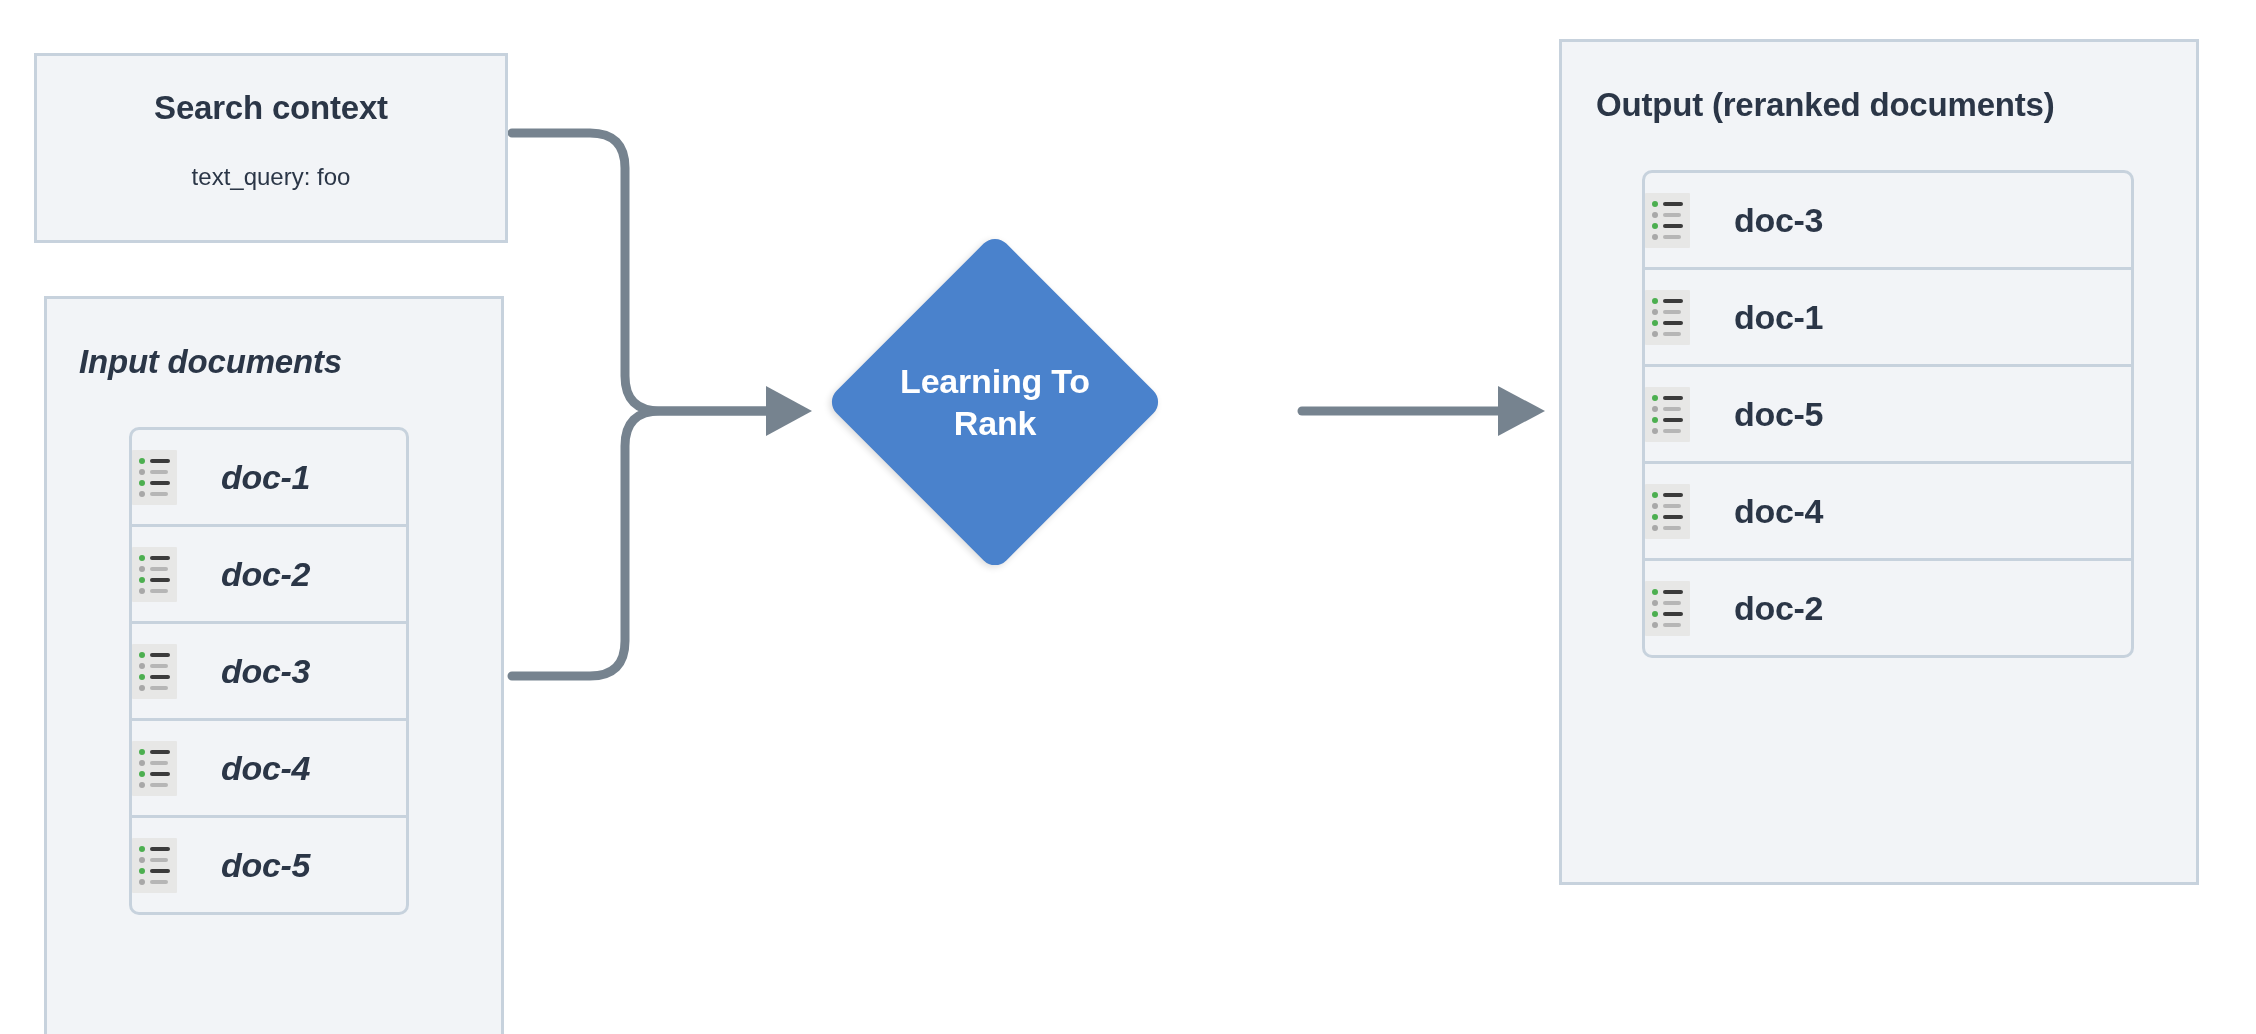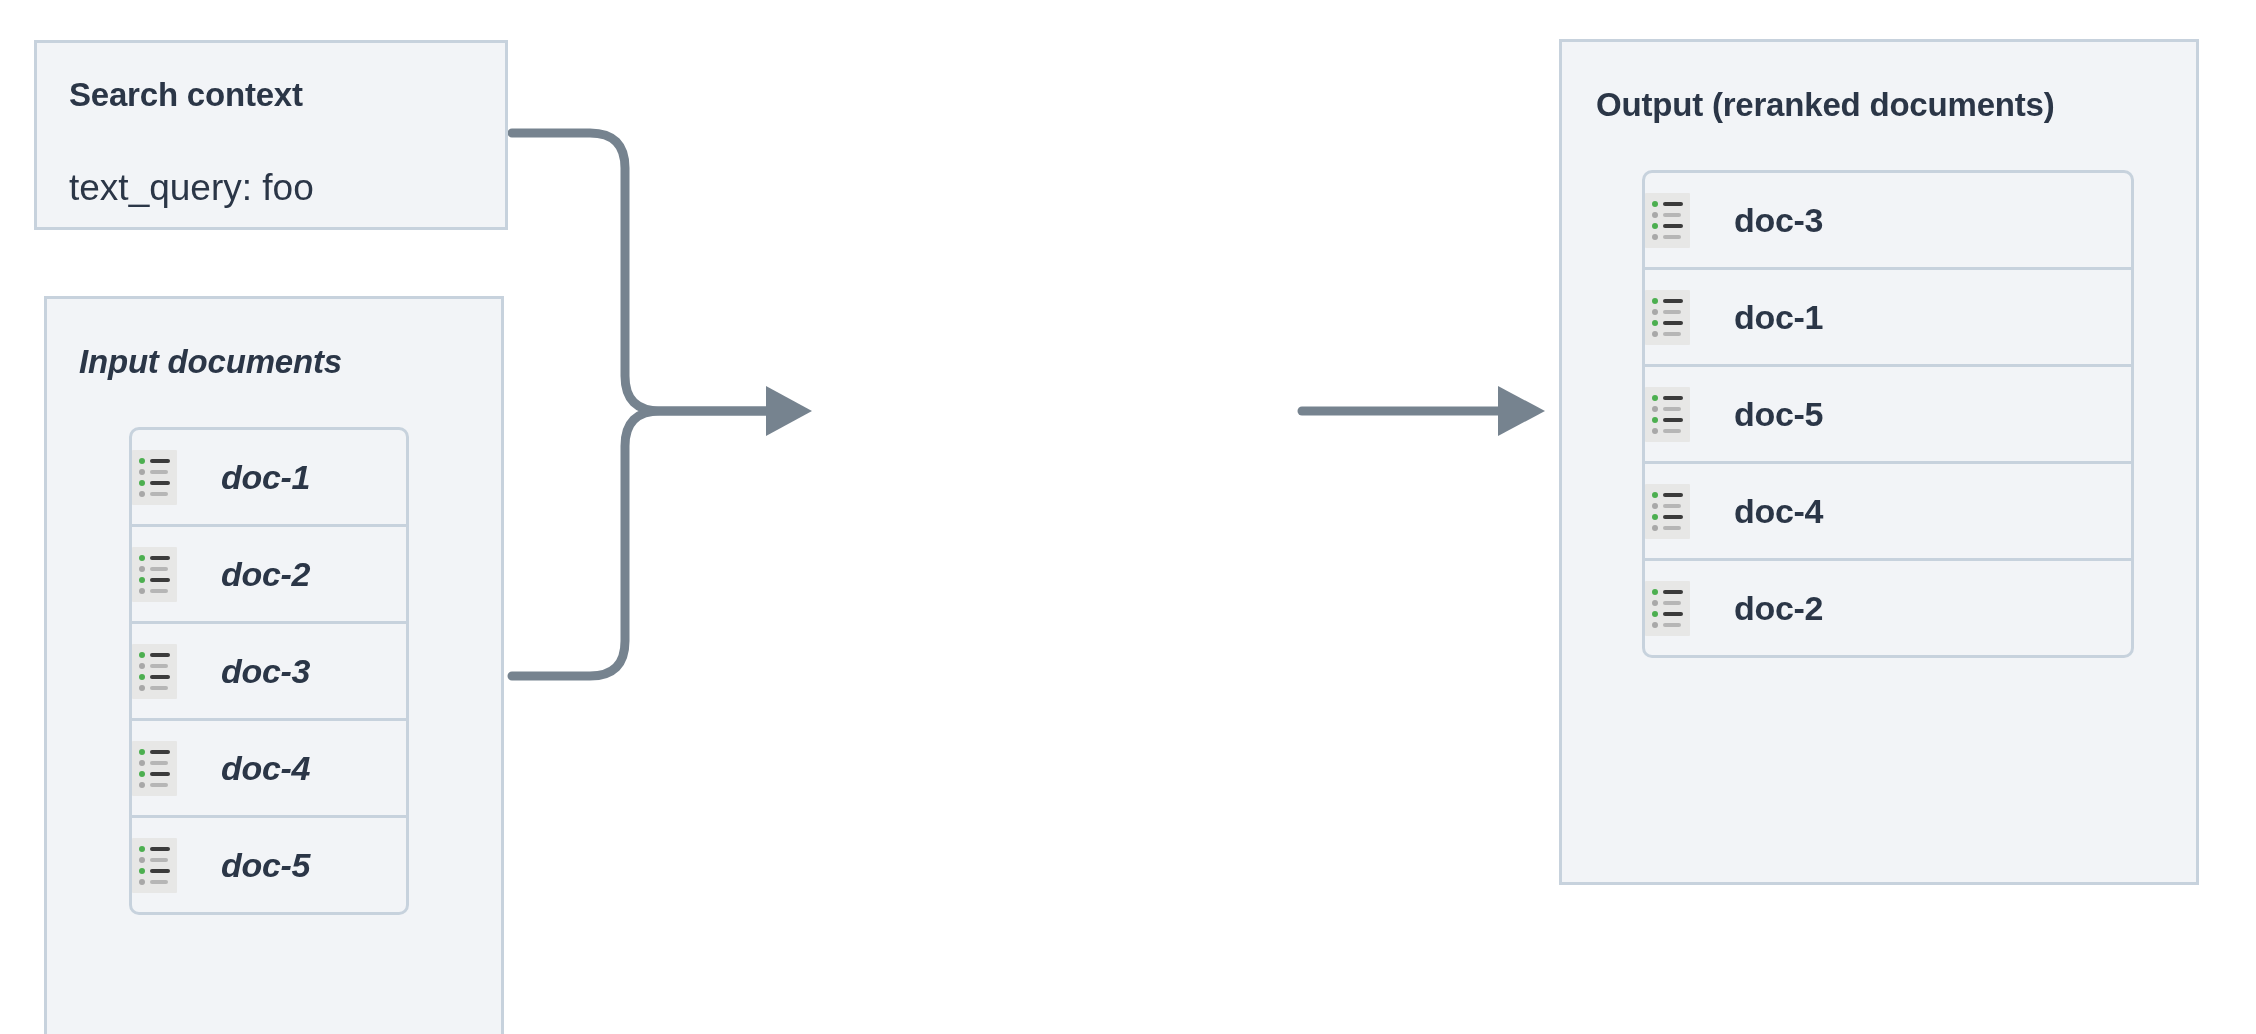--- a/index.html
+++ b/index.html
@@ -31,33 +31,34 @@
 
   .panel-title {
     font-weight: bold;
     color: #2b3647;
     letter-spacing: -0.2px;
   }
 
   
   #search-context {
     left: 34px;
-    top: 40px;
+    top: 53px;
     width: 474px;
     height: 190px;
     padding: 28px 32px;
+    text-align: center;
   }
   #search-context .panel-title {
     font-size: 33px;
     line-height: 1.1;
     margin: 6px 0 0 0;
   }
   #search-context .ctx-value {
-    font-size: 37px;
-    margin-top: 54px;
+    font-size: 24px;
+    margin-top: 37px;
     color: #2b3647;
     font-weight: normal;
   }
 
   
   #input-documents {
     left: 44px;
     top: 296px;
     width: 460px;
     height: 868px;
@@ -349,20 +350,29 @@
               <span class="dot grey"></span>
               <span class="bar light"></span>
             </span>
         </span>
         <span class="doc-label">doc-5</span>
       </div>
 
     </div>
   </div>
 
+  <div id="ltr-node">
+    <div class="diamond"></div>
+    <div class="diamond-label">
+      <span>
+        <span>Learning To</span><br>
+        <span>Rank</span>
+      </span>
+    </div>
+  </div>
 
   <div class="panel" id="output-panel">
     <div class="panel-title">Output (reranked documents)</div>
 
     <div class="doc-list">
 
       <div class="doc-row">
         <span class="doc-icon">
           <span class="ico-line">
               <span class="dot green"></span>

